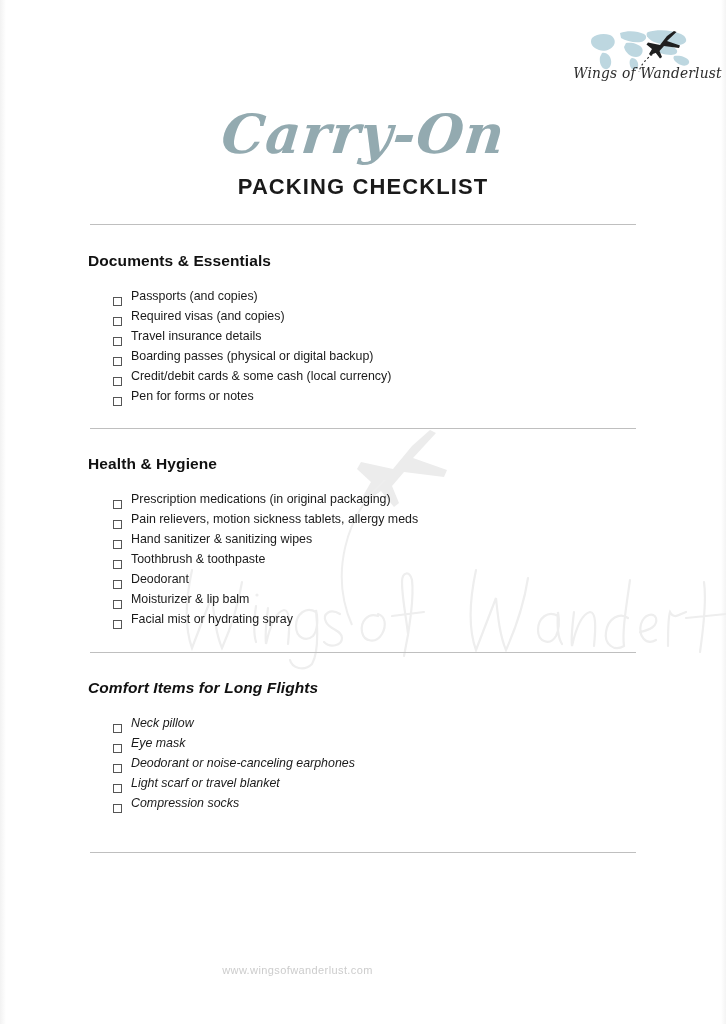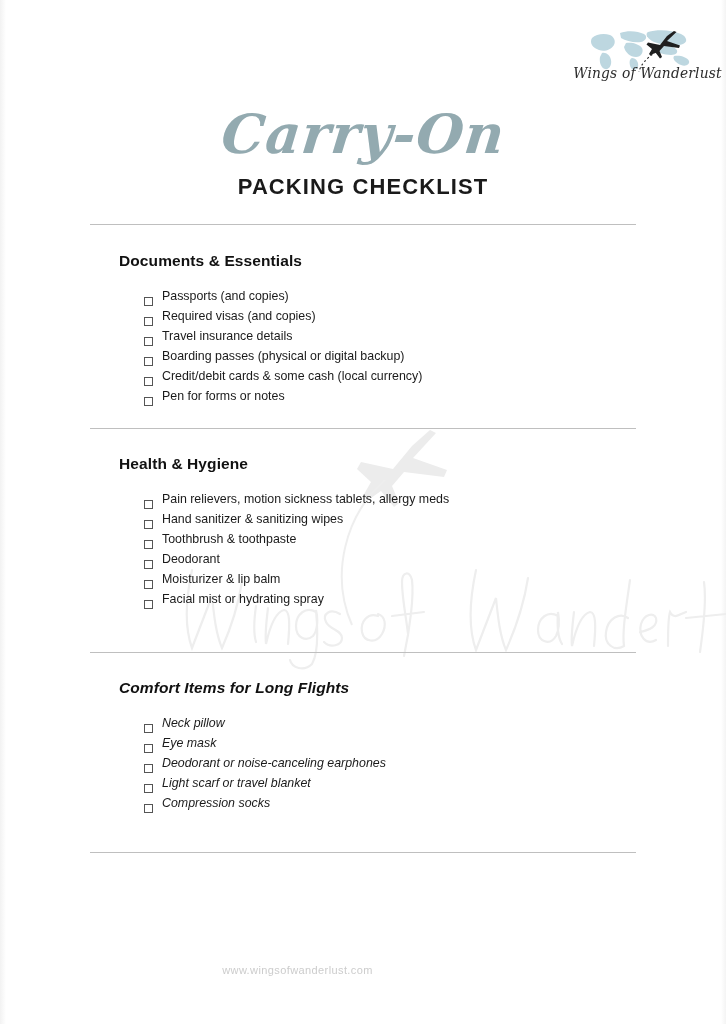--- a/index.html
+++ b/index.html
@@ -124,21 +124,20 @@
     position: absolute;
     left: 0;
     top: 0;
     width: 726px;
     z-index: 2;
   }
   .section {
     position: absolute;
     left: 88px;
     width: 560px;
-    margin-left: 31px;
   }
   .section-title {
     font-family: "Liberation Sans", sans-serif;
     font-size: 15.5px;
     font-weight: bold;
     color: #111111;
     letter-spacing: 0.1px;
     margin: 0 0 16px 0;
   }
   .items {
@@ -295,20 +294,24 @@
           <span class="item-label">Pen for forms or notes</span>
         </li>
       </ul>
     </div>
 
     <div class="section" style="top:455px;">
       <h2 class="section-title">Health &amp; Hygiene</h2>
       <ul class="items">
         <li class="item">
           <span class="checkbox"></span>
+          <span class="item-label">Prescription medications (in original packaging)</span>
+        </li>
+        <li class="item">
+          <span class="checkbox"></span>
           <span class="item-label">Pain relievers, motion sickness tablets, allergy meds</span>
         </li>
         <li class="item">
           <span class="checkbox"></span>
           <span class="item-label">Hand sanitizer &amp; sanitizing wipes</span>
         </li>
         <li class="item">
           <span class="checkbox"></span>
           <span class="item-label">Toothbrush &amp; toothpaste</span>
         </li>

